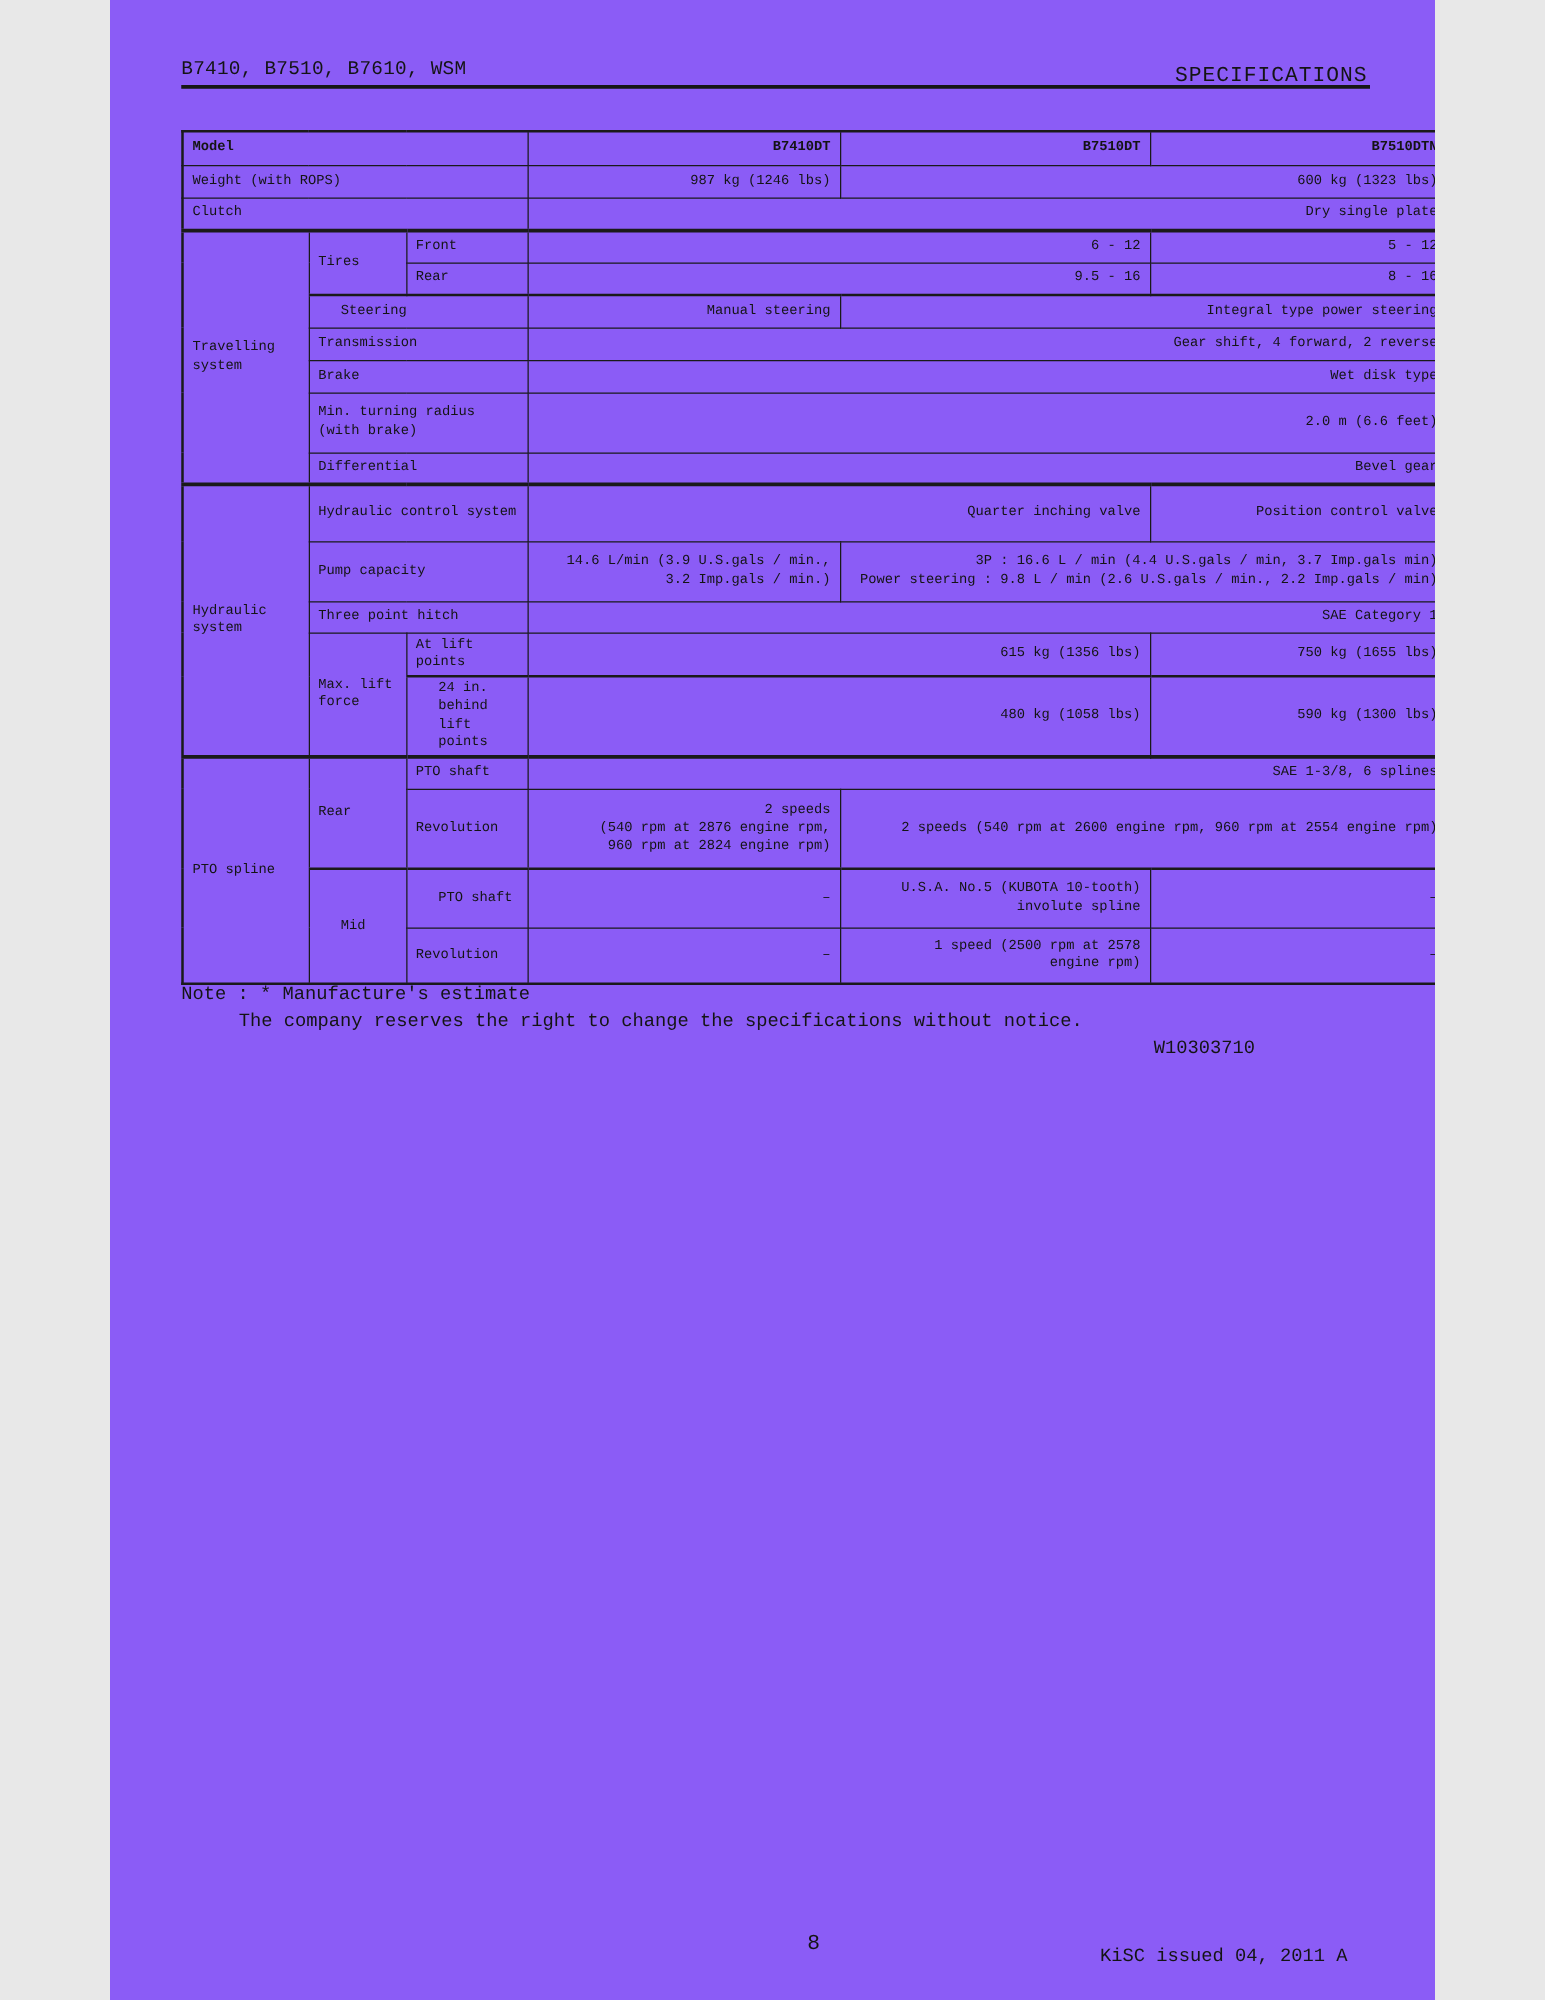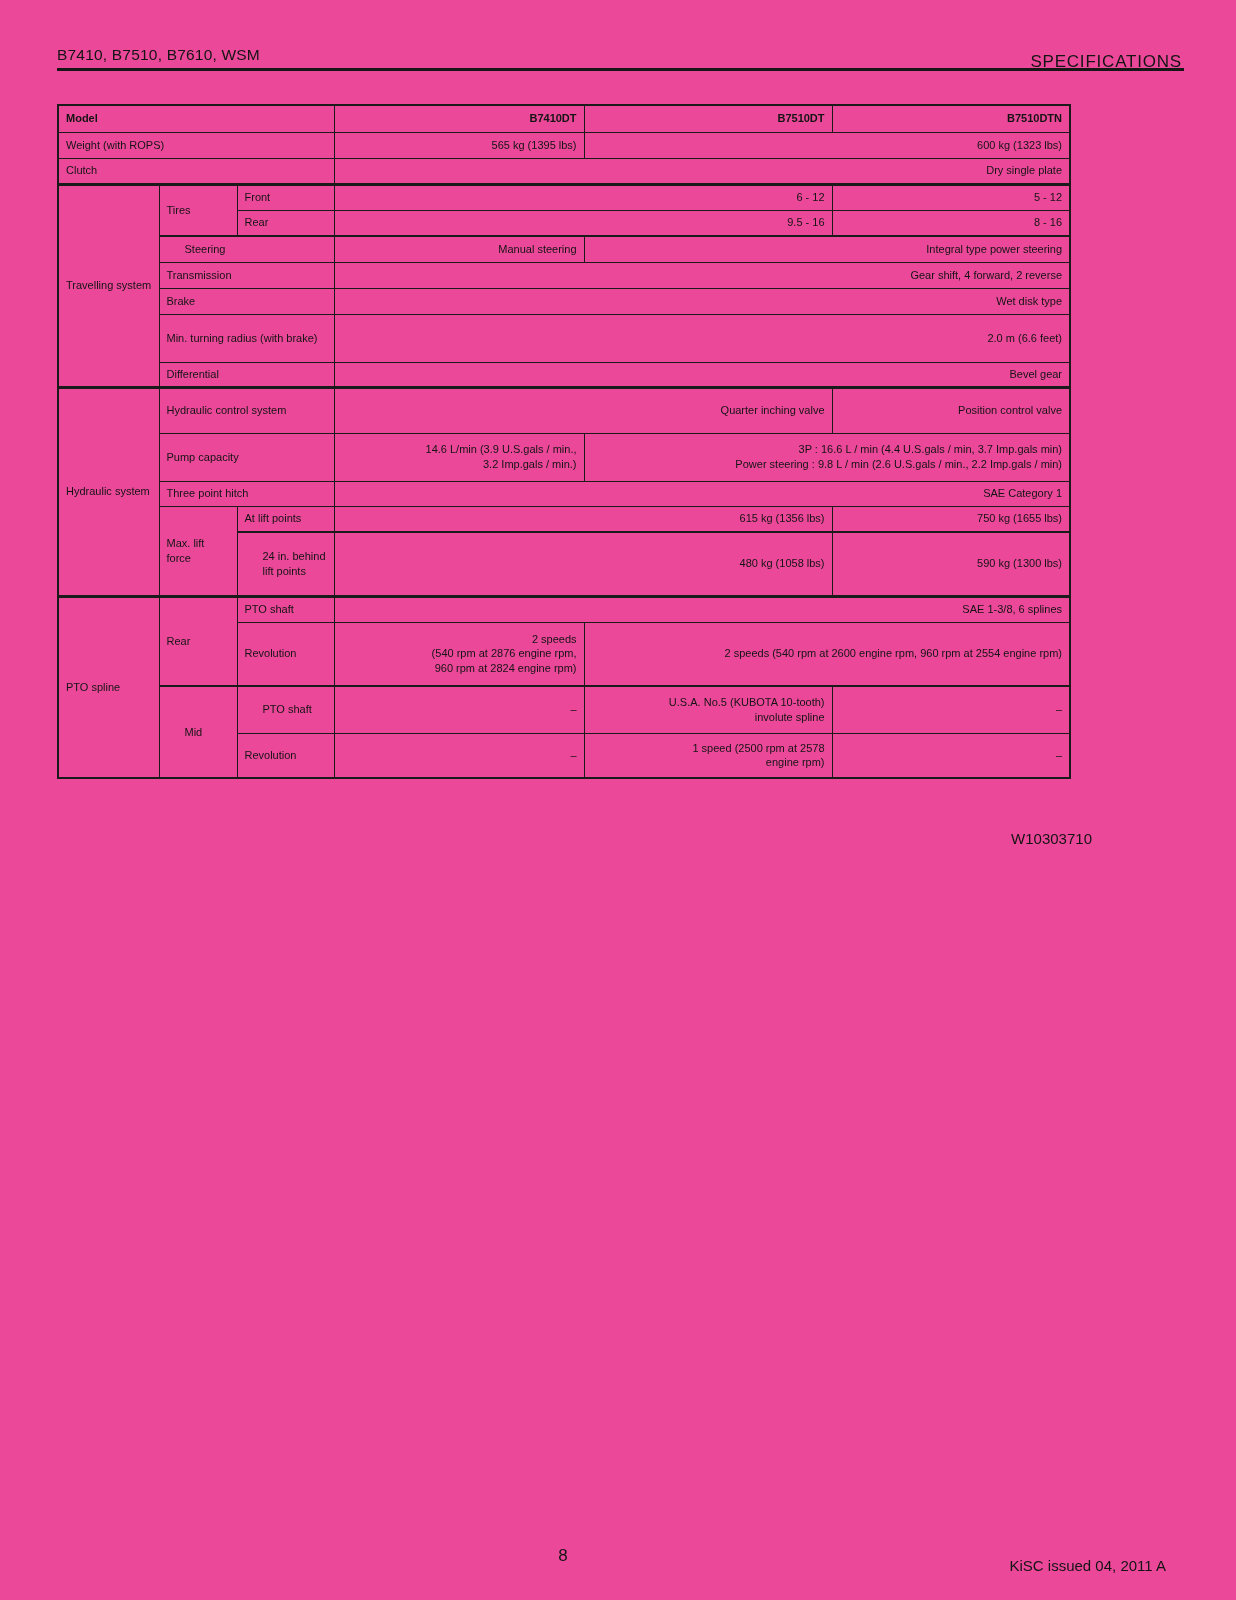--- a/index.html
+++ b/index.html
@@ -1,18 +1,18 @@
 <!DOCTYPE html>
 <html><head>
 <meta charset="utf-8">
 <style>
   html,body { margin:0; padding:0; background:#e8e8e8; }
   .page {
-    position:relative; width:1236px; height:1600px; background:#ec4899;
-    font-family:Liberation Sans, sans-serif; color:#141414;
+    position:relative; width:1060px; height:1600px; background:#8b5cf6;
+    font-family:Liberation Mono, monospace; color:#141414;
     margin:0 auto; overflow:hidden;
   }
   .hdr-left  { position:absolute; left:57px;  top:46px; font-size:15.5px; letter-spacing:0.2px; }
   .hdr-right { position:absolute; right:54px; top:52px; font-size:17px; letter-spacing:0.8px; }
   .hdr-rule  { position:absolute; left:57px; right:52px; top:68px; height:3px; background:#161616; }
 
   table.spec {
     position:absolute; left:57px; top:104px; width:1012px;
     border-collapse:collapse; table-layout:fixed;
     border:2.5px solid #1a1a1a;
@@ -58,21 +58,21 @@
     </colgroup>
     <tbody>
       <tr style="height:27px">
         <td colspan="3" class="lab b">Model</td>
         <td class="val b">B7410DT</td>
         <td class="val b">B7510DT</td>
         <td class="val b">B7510DTN</td>
       </tr>
       <tr style="height:26px">
         <td colspan="3" class="lab">Weight (with ROPS)</td>
-        <td class="val">565 kg (1395 lbs)</td>
+        <td class="val">987 kg (1246 lbs)</td>
         <td colspan="2" class="val">600 kg (1323 lbs)</td>
       </tr>
       <tr style="height:26px">
         <td colspan="3" class="lab">Clutch</td>
         <td colspan="3" class="val">Dry single plate</td>
       </tr>
 
       <tr class="sec" style="height:26px">
         <td rowspan="7" class="lab">Travelling system</td>
         <td rowspan="2" class="lab">Tires</td>
@@ -160,18 +160,22 @@
       <tr style="height:45px">
         <td class="lab">Revolution</td>
         <td class="val">–</td>
         <td class="val pre">1 speed (2500 rpm at 2578
 engine rpm)</td>
         <td class="val">–</td>
       </tr>
     </tbody>
   </table>
 
+  <div class="note">
+    <div class="n1">Note : * Manufacture's estimate</div>
+    <div class="n2">The company reserves the right to change the specifications without notice.</div>
+  </div>
   <div class="doc-code">W10303710</div>
 
   <div class="page-num">8</div>
   <div class="footer-right">KiSC issued 04, 2011 A</div>
 
 </div>
 
 </body></html>

